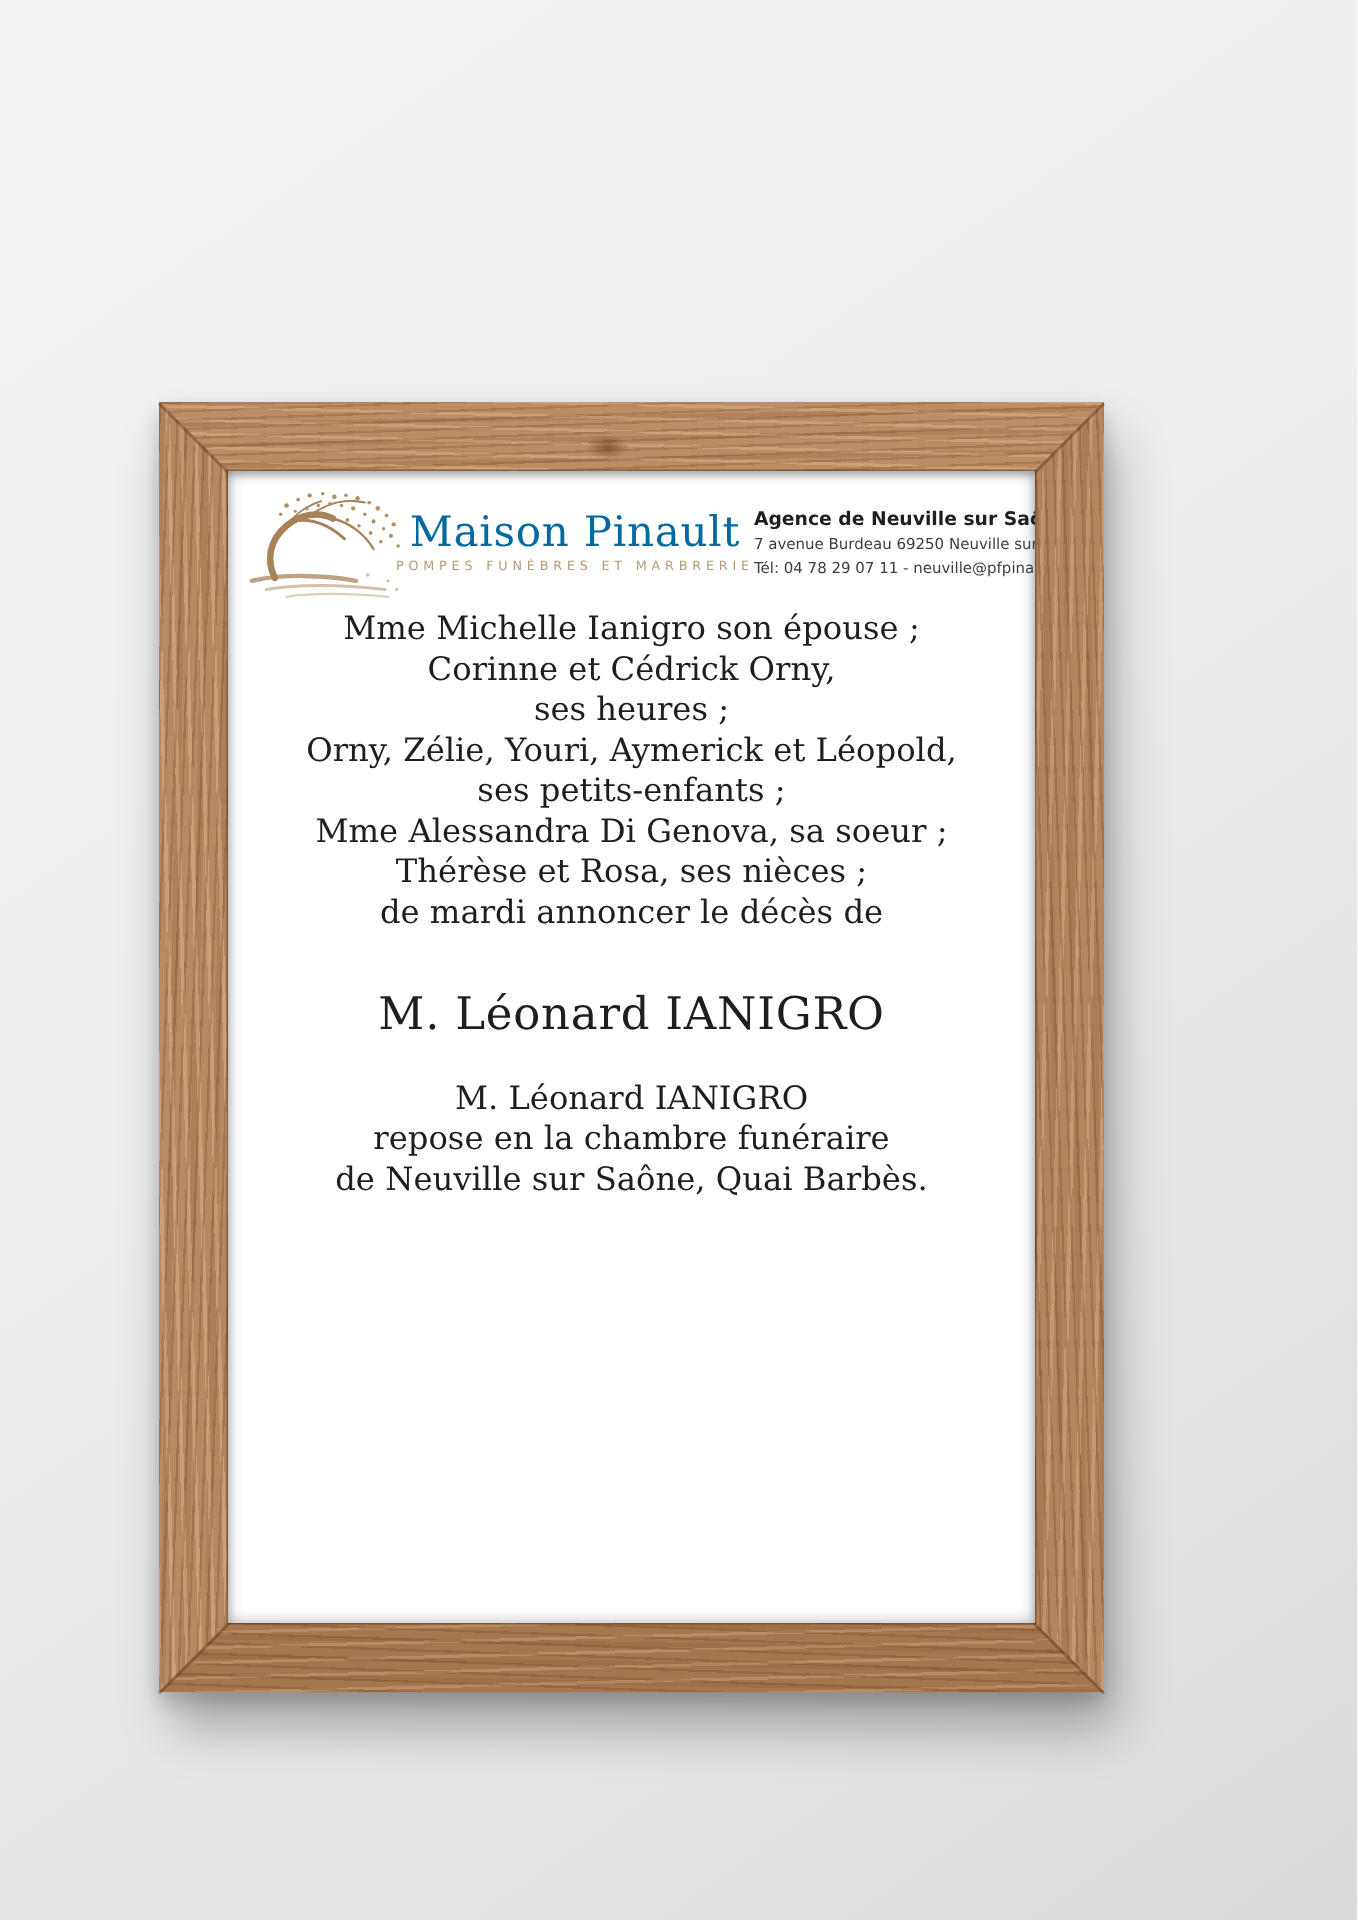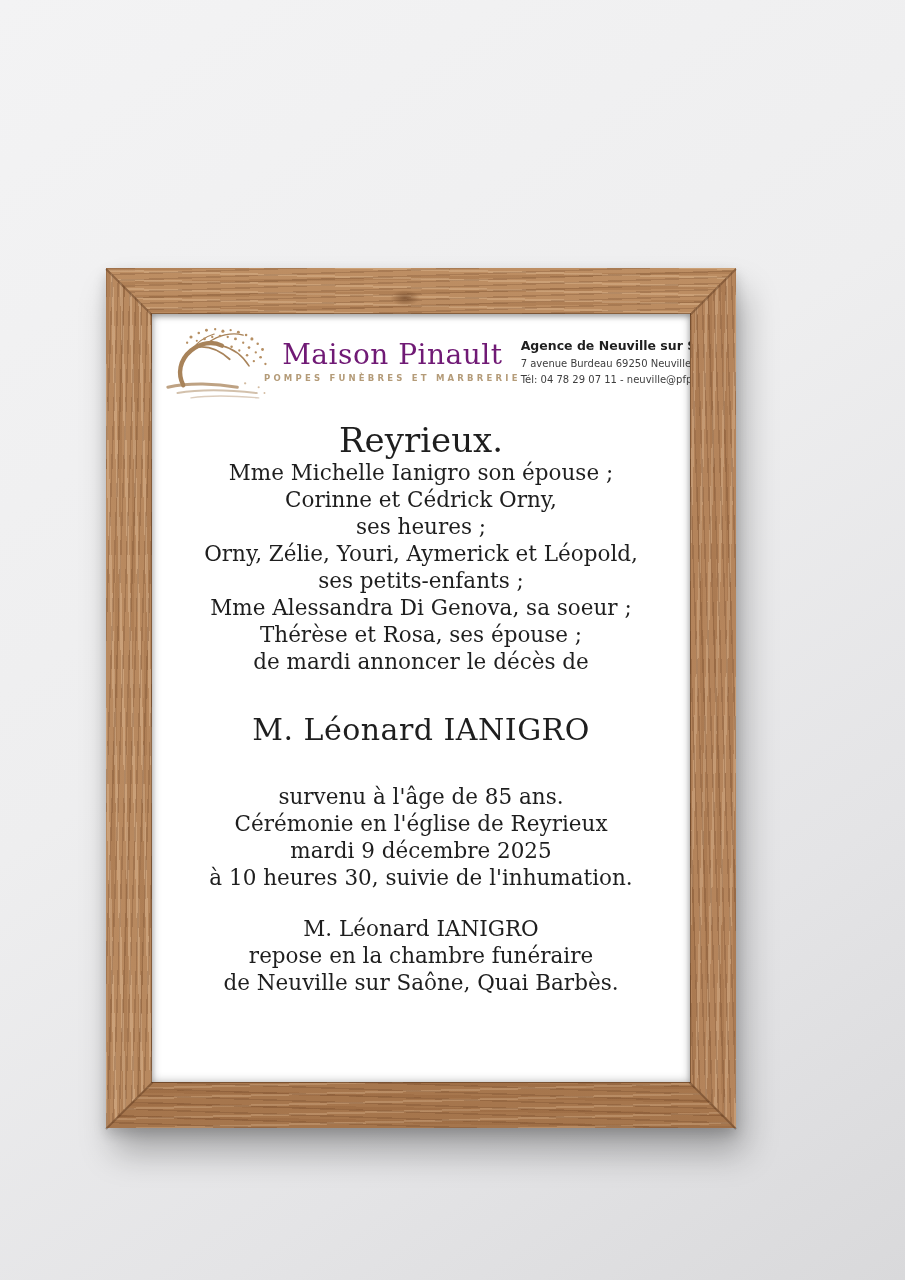--- a/index.html
+++ b/index.html
@@ -64,26 +64,26 @@
   .paper {
     position:absolute; inset:46px; background:#ffffff;
     box-shadow: inset 0 0 10px rgba(0,0,0,.30), inset 0 3px 5px rgba(0,0,0,.22), 0 0 0 1px rgba(70,40,18,.45);
     color:#1e1e1e; text-align:center; overflow:hidden;
   }
   
   .header { display:flex; align-items:flex-start; padding:10px 8px 0 10px; height:92px; text-align:left; }
   .logo-wrap { width:116px; margin-right:-14px; flex:none; }
   .brand-block { flex:1; text-align:center; padding-top:17px; }
   .brand {
-    font-size:28px; color:#701a75; letter-spacing:0.5px; line-height:1;
+    font-size:28px; color:#0369a1; letter-spacing:0.5px; line-height:1;
     font-family:"DejaVu Serif", serif;
   }
   .tagline {
     margin-top:4px; font-size:8.5px; letter-spacing:3.2px; color:#b49b78;
-    font-family:"DejaVu Sans", sans-serif; white-space:nowrap;font-weight:bold;
+    font-family:"DejaVu Sans", sans-serif; white-space:nowrap;
   }
   .agency { width:226px; flex:none; padding-top:14px; font-family:"DejaVu Sans", sans-serif; }
   .agency-title { font-size:12.5px; font-weight:bold; color:#1f1f1f; line-height:1.25; }
   .agency-line { font-size:10px; color:#3d3d3d; margin-top:4px; line-height:1.2; }
   
   .notice-title { margin-top:16px; font-size:34px; line-height:1.1; }
   .family-block { font-size:21.5px; line-height:27px; }
   .deceased-name { margin-top:37px; font-size:30px; letter-spacing:0.5px; line-height:1.2; }
   .ceremony-block { margin-top:35px; font-size:21.5px; line-height:27px; }
   .repose-block { margin-top:24px; font-size:21.5px; line-height:27px; }
@@ -161,41 +161,34 @@
           <div class="brand">Maison Pinault</div>
           <div class="tagline">POMPES FUNÈBRES ET MARBRERIE</div>
         </div>
         <div class="agency">
           <div class="agency-title">Agence de Neuville sur Saône</div>
           <div class="agency-line">7 avenue Burdeau 69250 Neuville sur Saône</div>
           <div class="agency-line">Tél: 04 78 29 07 11 - neuville@pfpinault.com</div>
         </div>
       </div>
 
-      <div class="notice-title">Reyrieux.</div>
 
       <div class="family-block">
           <div>Mme Michelle Ianigro son épouse ;</div>
           <div>Corinne et Cédrick Orny,</div>
           <div>ses heures ;</div>
           <div>Orny, Zélie, Youri, Aymerick et Léopold,</div>
           <div>ses petits-enfants ;</div>
           <div>Mme Alessandra Di Genova, sa soeur ;</div>
-          <div>Thérèse et Rosa, ses épouse ;</div>
+          <div>Thérèse et Rosa, ses nièces ;</div>
           <div>de mardi annoncer le décès de</div>
         </div>
 
       <div class="deceased-name">M. Léonard IANIGRO</div>
 
-      <div class="ceremony-block">
-          <div>survenu à l'âge de 85 ans.</div>
-          <div>Cérémonie en l'église de Reyrieux</div>
-          <div>mardi 9 décembre 2025</div>
-          <div>à 10 heures 30, suivie de l'inhumation.</div>
-        </div>
 
       <div class="repose-block">
           <div>M. Léonard IANIGRO</div>
           <div>repose en la chambre funéraire</div>
           <div>de Neuville sur Saône, Quai Barbès.</div>
         </div>
 
     </div>
   </div>
 </div>

